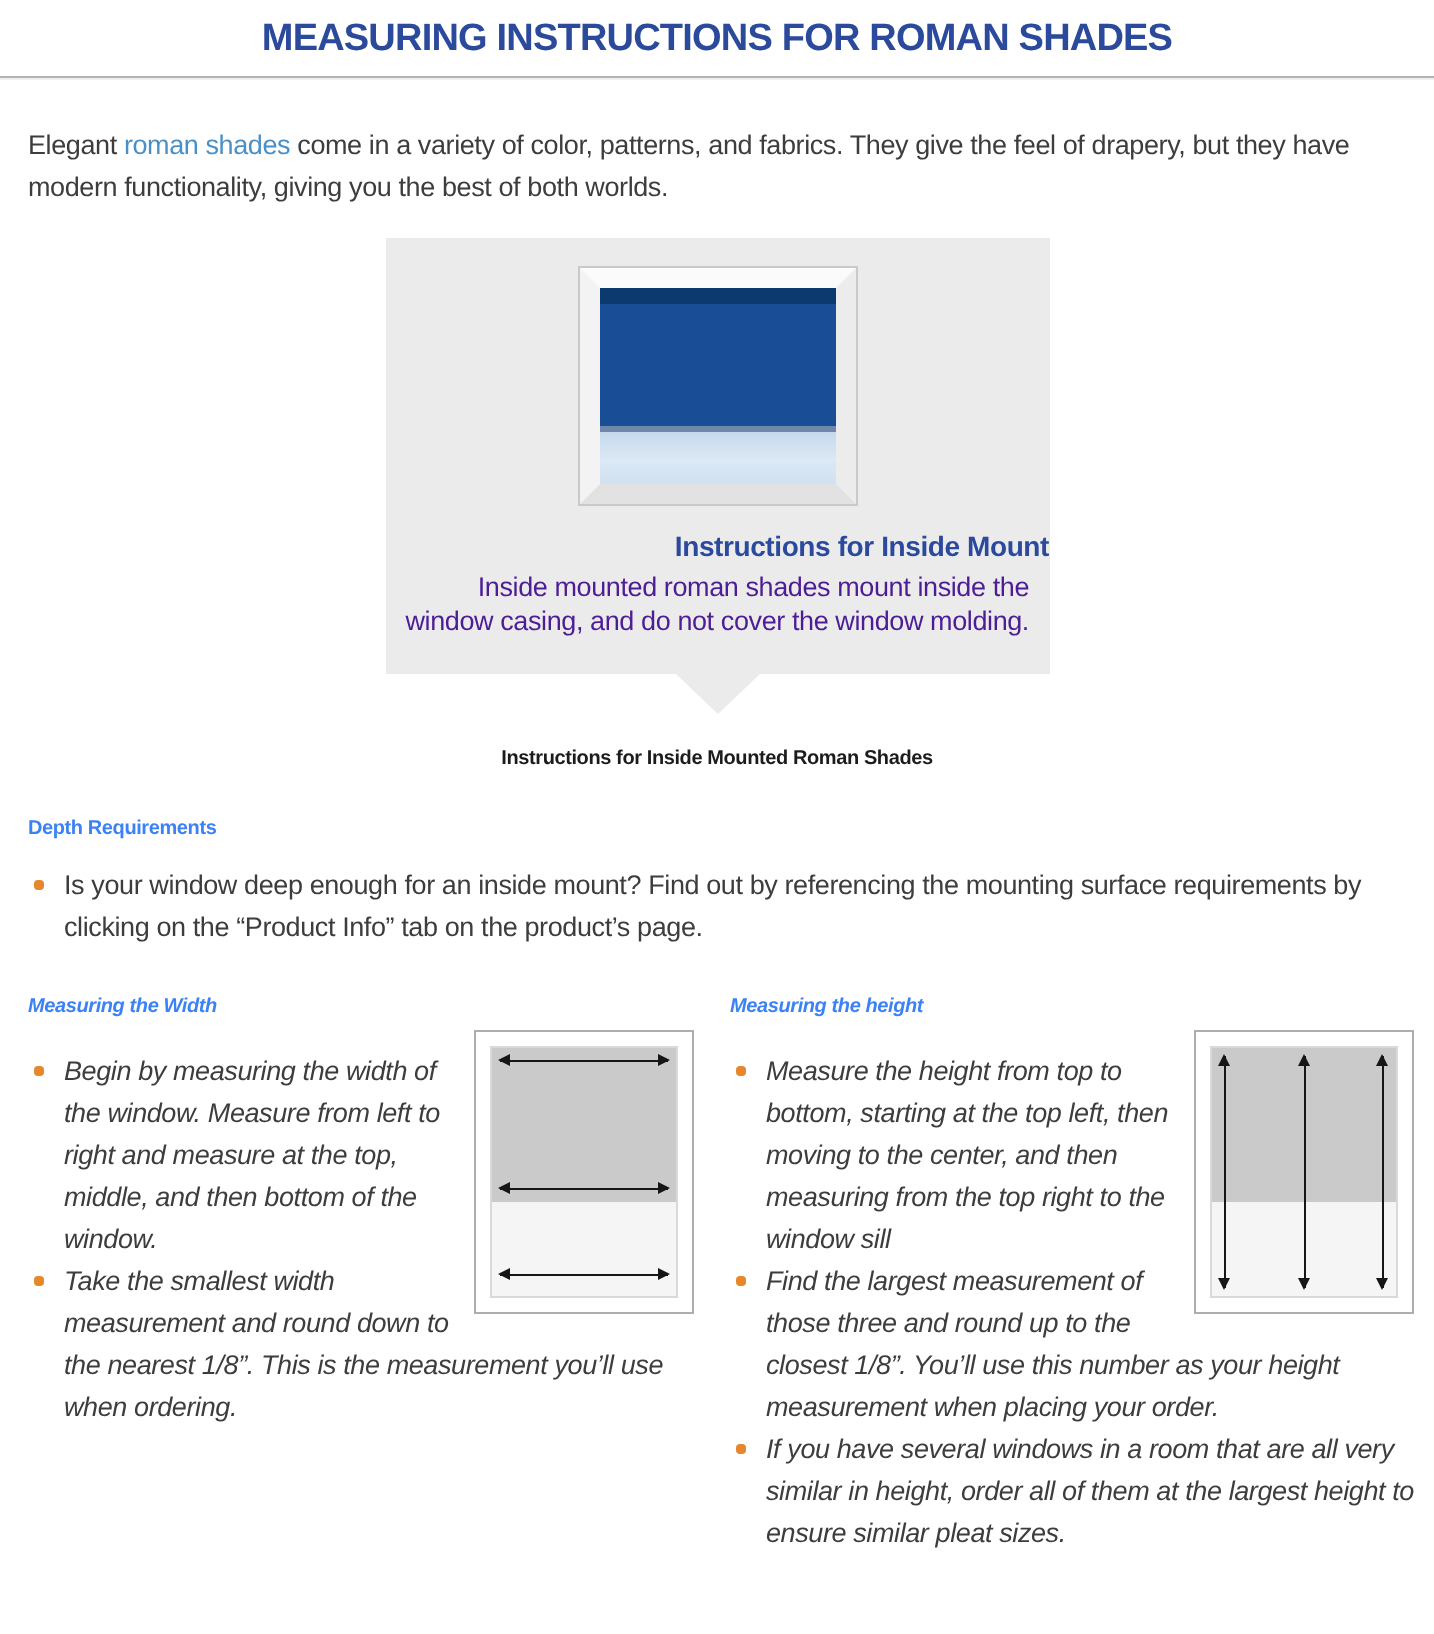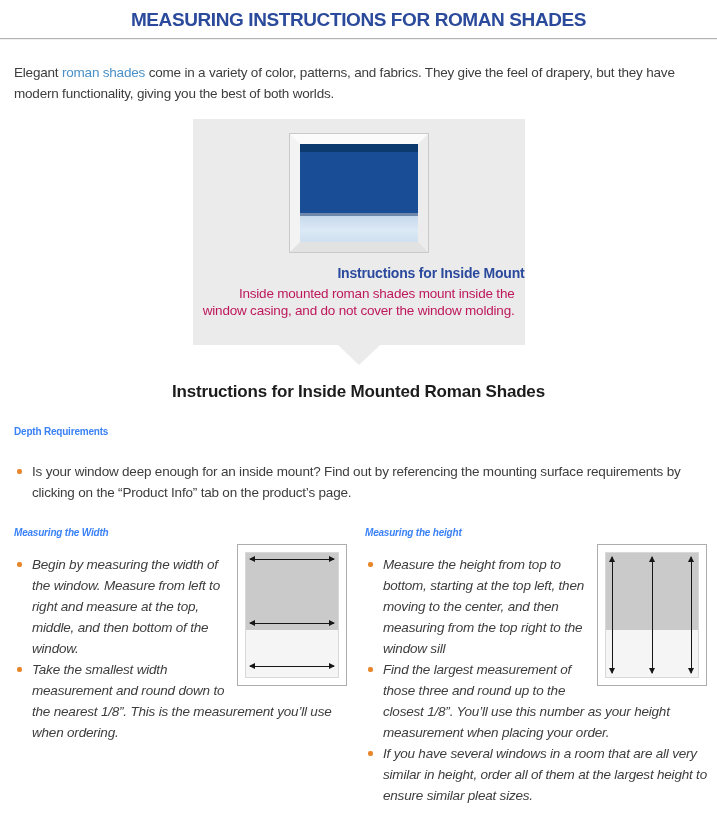--- a/index.html
+++ b/index.html
@@ -61,49 +61,49 @@
   .window-light { height: 26px; background: linear-gradient(#c6d9ec, #dcE9f6 55%, #cfe0f0); }
   .callout-link {
     margin-top: 13px;
     font-weight: bold;
     font-size: 14px;
     color: #2b4a9d;
     cursor: pointer;
   }
   .callout-desc {
     width: 312px;
-    margin: 4px auto 12px auto;
+    margin: 4px auto 4px auto;
     line-height: 17px;
-    color: #be185d;
+    color: #4c1d95;
   }
   .callout-pointer {
     width: 0; height: 0;
     margin: 0 auto;
     border-left: 21px solid transparent;
     border-right: 21px solid transparent;
     border-top: 20px solid #ebebeb;
   }
 
   
   .section-heading {
     margin-top: 17px;
     text-align: center;
-    font-size: 17px;
+    font-size: 10px;
     font-weight: bold;
     color: #1c1c1c;
   }
   .sub-heading {
     margin: 24px 14px 0 14px;
     font-size: 10px;
     font-weight: bold;
     color: #3b82f6;
   }
 
   
-  ul.bullets { list-style: none; margin-top: 24px; }
+  ul.bullets { list-style: none; margin-top: 12px; }
   ul.bullets li {
     position: relative;
     padding-left: 18px;
     line-height: 21px;
   }
   ul.bullets li::before {
     content: "";
     position: absolute;
     left: 3px; top: 8px;
     width: 5px; height: 5px;

